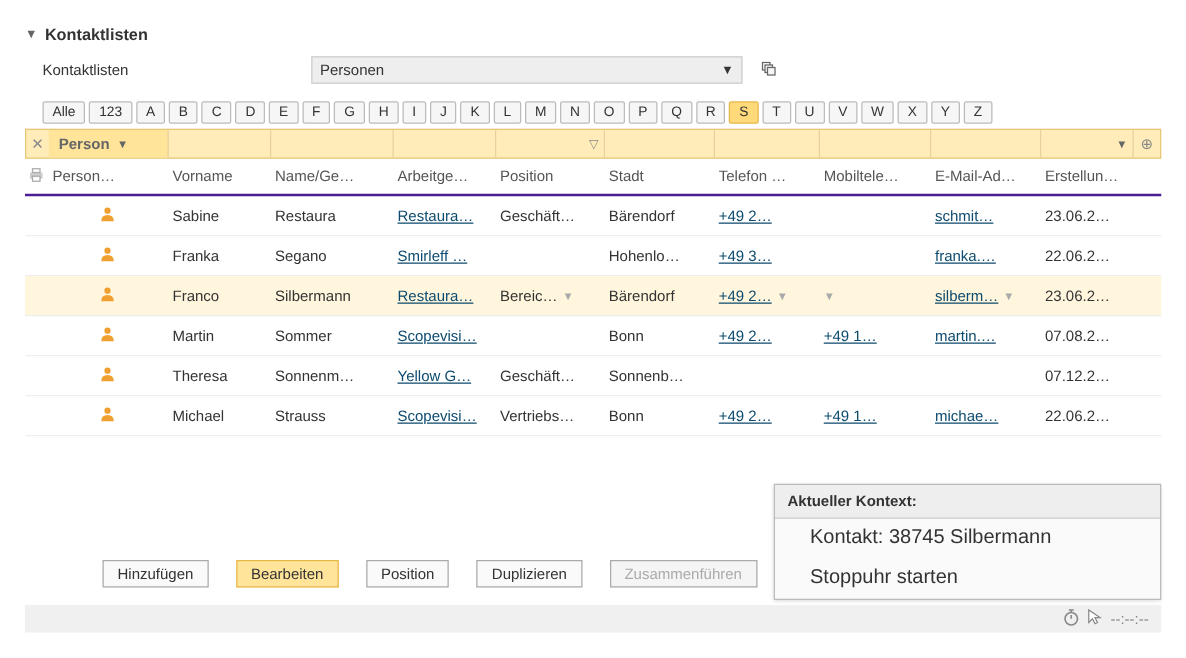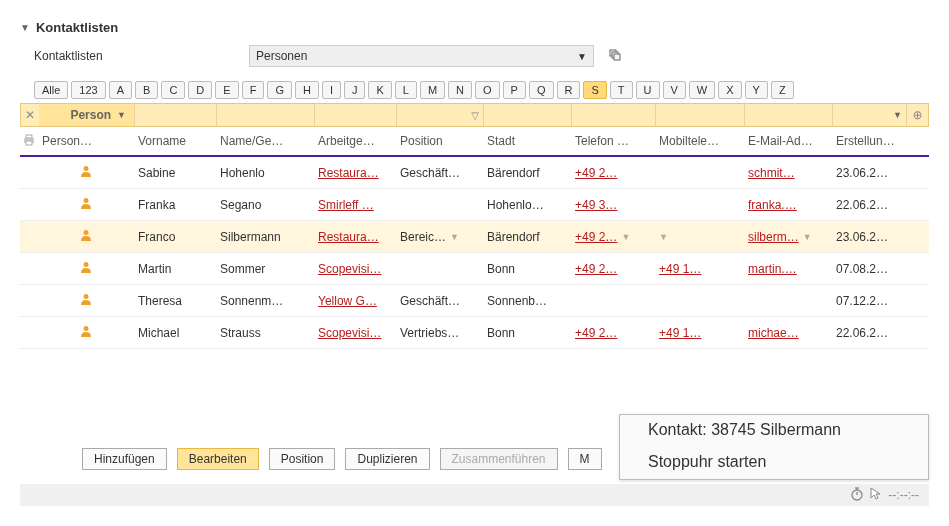--- a/index.html
+++ b/index.html
@@ -31,36 +31,36 @@
 .filter-row .dd-small { font-size: 9px; color: #666; }
 
 .header-row { display: flex; align-items: center; height: 30px; border-bottom: 2px solid #4c1d95; }
 .header-row .print-cell { width: 18px; text-align: center; color: #999; }
 .header-row .hcell { padding: 0 4px; font-size: 12px; color: #555; white-space: nowrap; overflow: hidden; text-overflow: ellipsis; }
 
 .data-row { display: flex; align-items: center; height: 32px; border-bottom: 1px solid #eee; }
 .data-row.sel { background: #fff6dd; border-bottom: 1px solid #eee; }
 .data-row .blank-cell { width: 18px; }
 .data-row .dcell { padding: 0 4px; font-size: 12px; color: #333; white-space: nowrap; overflow: hidden; text-overflow: ellipsis; display: flex; align-items: center; gap: 4px; }
-.data-row .dcell .link { text-decoration: underline; color: #b91c1c; }
+.data-row .dcell .link { text-decoration: underline; color: #0c4a6e; }
 .data-row .dcell .dd-tiny { font-size: 9px; color: #aaa; }
 .data-row .person-icon { color: #f0a030; font-size: 14px; text-align: center; }
 
-.col-type { width: 96px; justify-content: flex-end; }
+.col-type { width: 96px; }
 .col-vorname { width: 82px; }
 .col-name { width: 98px; }
 .col-arb { width: 82px; }
 .col-pos { width: 87px; }
 .col-stadt { width: 88px; }
 .col-tel { width: 84px; }
 .col-mob { width: 89px; }
 .col-email { width: 88px; }
 .col-erst { width: 78px; }
 
-.bottom-buttons { position: absolute; bottom: 36px; left: 14px; display: flex; gap: 10px; padding-left: 48px; }
+.bottom-buttons { position: absolute; bottom: 36px; left: 14px; display: flex; gap: 22px; padding-left: 48px; }
 .btn { border: 1px solid #aaa; background: #fafafa; padding: 3px 11px; font-size: 12px; cursor: pointer; }
 .btn.primary { background: #ffe49a; border-color: #e6b84a; }
 .btn.disabled { color: #aaa; background: #f5f5f5; cursor: default; }
 
 .context-panel { position: absolute; right: 0; bottom: 26px; width: 310px; border: 1px solid #bbb; background: #fafafa; box-shadow: 0 1px 3px rgba(0,0,0,0.15); }
 .context-panel .cp-header { background: #eee; border-bottom: 1px solid #ccc; padding: 6px 10px; font-weight: bold; font-size: 12px; }
 .context-panel .cp-row { padding: 6px 10px 8px 28px; font-size: 16px; }
 
 .status-bar { position: absolute; bottom: 0; left: 0; right: 0; height: 22px; background: #f0f0f0; display: flex; align-items: center; justify-content: flex-end; padding-right: 10px; gap: 6px; color: #888; font-size: 12px; }
 </style>
@@ -139,21 +139,21 @@
 <div id="data-rows">
       <div class="data-row">
         <span class="blank-cell"></span>
         <div class="dcell col-type" style="justify-content:center">
           <span class="person-icon"><svg width="14" height="14" viewBox="0 0 14 14">
               <circle cx="7" cy="4.5" r="2.5" fill="#f0a030"></circle>
               <path d="M2 13 Q2 8 7 8 Q12 8 12 13 Z" fill="#f0a030"></path>
             </svg></span>
         </div>
         <div class="dcell col-vorname">Sabine</div>
-        <div class="dcell col-name">Hohenlo</div>
+        <div class="dcell col-name">Restaura</div>
         <div class="dcell col-arb">
           <span class="link">Restaura…</span>
         </div>
         <div class="dcell col-pos">Geschäft…</div>
         <div class="dcell col-stadt">Bärendorf</div>
         <div class="dcell col-tel">
           <span class="link">+49 2…</span>
         </div>
         <div class="dcell col-mob"></div>
         <div class="dcell col-email">
@@ -290,20 +290,21 @@
 <div class="bottom-buttons">
   <span class="btn">Hinzufügen</span>
   <span class="btn primary">Bearbeiten</span>
   <span class="btn">Position</span>
   <span class="btn">Duplizieren</span>
   <span class="btn disabled">Zusammenführen</span>
   <span class="btn">M</span>
 </div>
 
 <div class="context-panel">
+  <div class="cp-header">Aktueller Kontext:</div>
   <div class="cp-row">Kontakt: 38745 Silbermann</div>
   <div class="cp-row">Stoppuhr starten</div>
 </div>
 
 <div class="status-bar">
   <span>
     <svg width="14" height="14" viewBox="0 0 14 14">
           <circle cx="7" cy="8" r="5" fill="none" stroke="#888" stroke-width="1.3"></circle>
           <line x1="7" y1="8" x2="7" y2="5" stroke="#888" stroke-width="1.3"></line>
           <line x1="5" y1="1" x2="9" y2="1" stroke="#888" stroke-width="1.3"></line>

